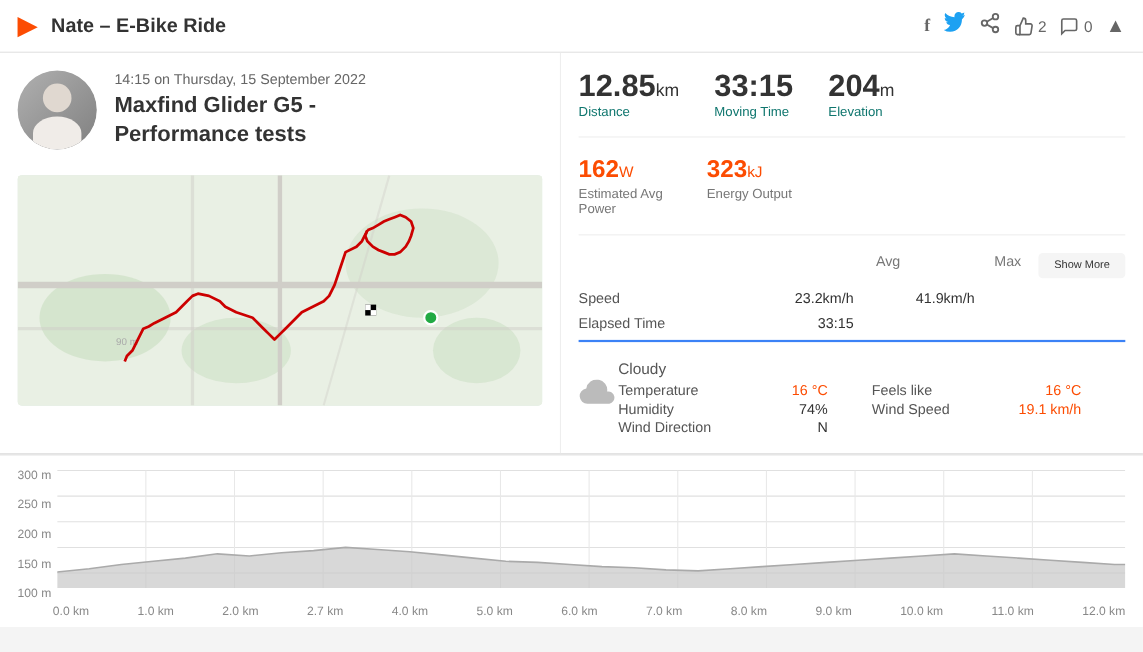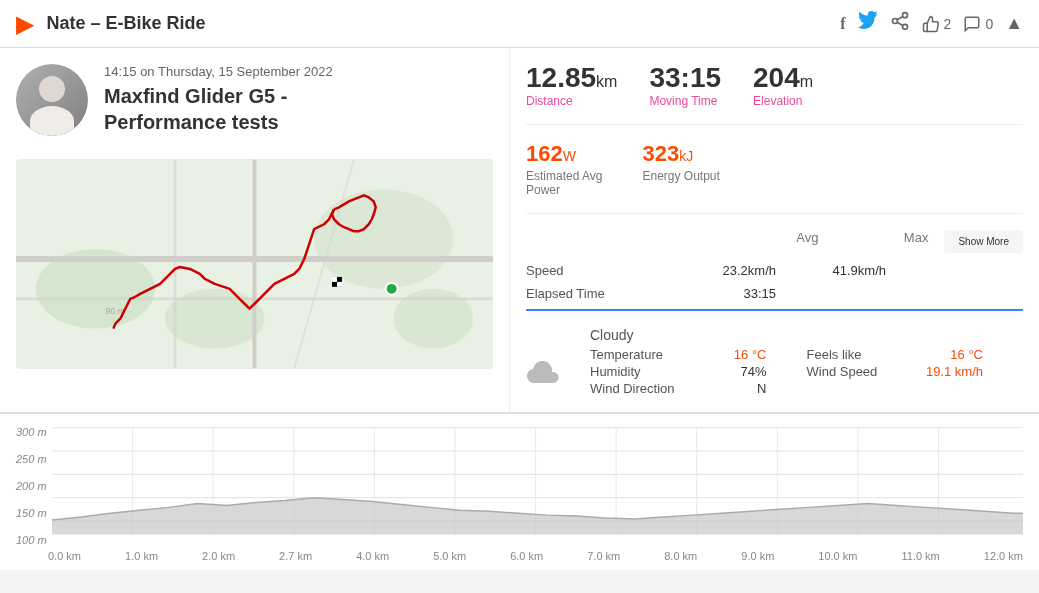--- a/index.html
+++ b/index.html
@@ -173,21 +173,21 @@
       font-weight: 700;
       color: #333;
       line-height: 1;
     }
     .stat-unit {
       font-size: 16px;
       font-weight: 400;
     }
     .stat-label {
       font-size: 12px;
-      color: #ec4899;
+      color: #0f766e;
       margin-top: 2px;
     }
 
     
     .power-row {
       display: flex;
       gap: 40px;
       margin-bottom: 16px;
       padding-bottom: 16px;
       border-bottom: 1px solid #eee;
@@ -261,22 +261,22 @@
     .metrics-row-max {
       font-size: 13px;
       color: #333;
       width: 110px;
       text-align: right;
     }
 
     
     .weather-row {
       display: flex;
-      align-items: flex-end;
-      gap: 28px;
+      align-items: center;
+      gap: 0;
     }
     .weather-icon {
       font-size: 28px;
       color: #aaa;
       margin-top: 2px;
     }
     .weather-main {
       flex: 1;
     }
     .weather-condition {
@@ -512,21 +512,21 @@
           </div>
         </div>
       </div>
     </div>
 
   </div>
 </div>
 
 <div class="elevation-chart">
   <div class="chart-area">
-    <div class="chart-labels-y" style="width:36px;font-style:italic;">
+    <div class="chart-labels-y" style="width:36px;">
       <span class="chart-label-y">300 m</span>
       <span class="chart-label-y">250 m</span>
       <span class="chart-label-y">200 m</span>
       <span class="chart-label-y">150 m</span>
       <span class="chart-label-y">100 m</span>
     </div>
     <svg class="chart-svg" viewBox="0 0 1000 120" xmlns="http://www.w3.org/2000/svg" style="margin-left:36px; width: calc(100% - 36px);">
 
       <line x1="0" y1="0" x2="1000" y2="0" stroke="#e0e0e0" stroke-width="1"></line>
       <line x1="0" y1="24" x2="1000" y2="24" stroke="#e0e0e0" stroke-width="1"></line>

